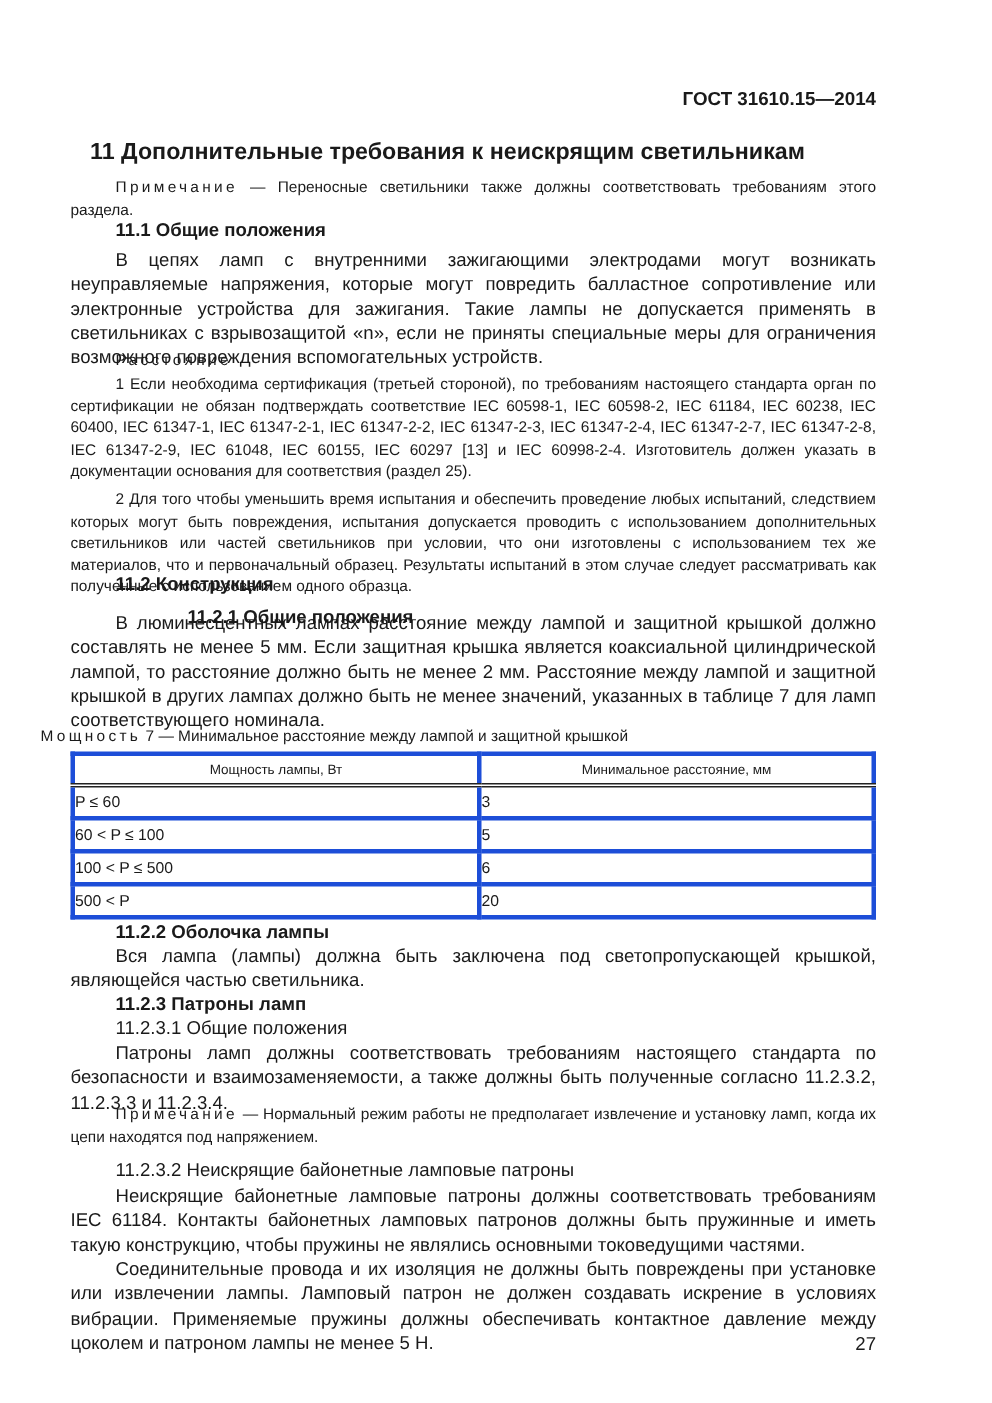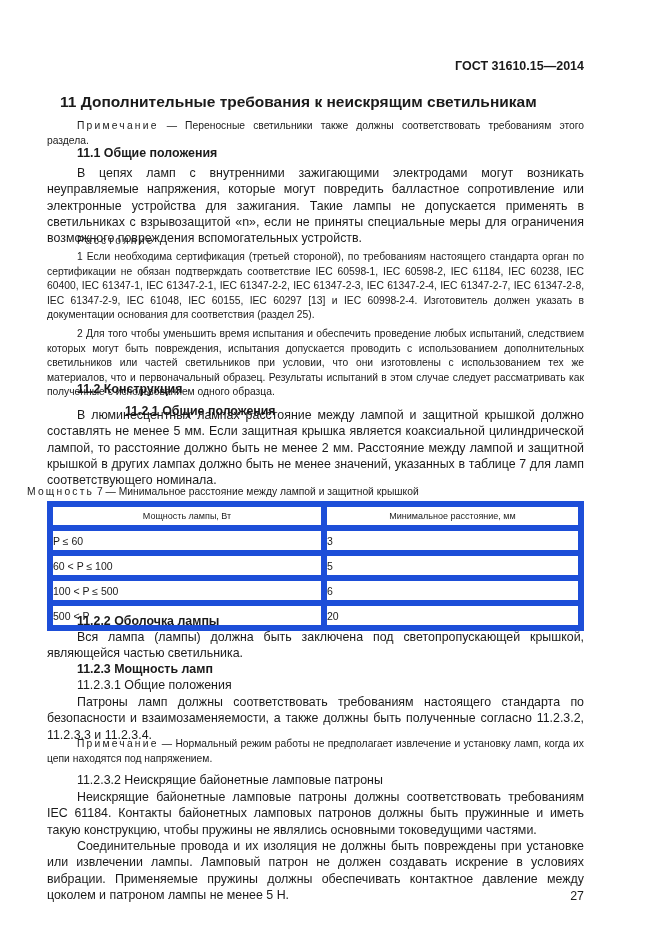--- a/index.html
+++ b/index.html
@@ -37,21 +37,21 @@
   }
   .caption {
     position: absolute; left: -20px; top: 486px;
     font-size: 10.3px; white-space: nowrap;
   }
   table.t7 {
     position: absolute; left: 0; top: 501px; width: 537px;
     border-collapse: collapse; font-size: 10.5px;
   }
   table.t7 th, table.t7 td {
-    border: 6px solid #1d4ed8; padding: 0; height: 19px;
+    border: 3px solid #1d4ed8; padding: 0; height: 19px;
   }
   table.t7 th { font-weight: normal; font-size: 9px; height: 18px; }
   table.t7 thead tr th { border-bottom: 3px double #222; }
   table.t7 td.c1, table.t7 th.c1 { width: 268px; }
   .page-num {
     position: absolute; right: 0; top: 843px; font-size: 12.4px;
   }
 </style>
 </head>
 <body>
@@ -100,21 +100,21 @@
       <tr>
         <td class="c1">500 &lt; P</td>
         <td>20</td>
       </tr>
     </tbody>
   </table>
 
   <div class="h2" style="top:614px;">11.2.2 Оболочка лампы</div>
   <div class="p" style="top:629px;">Вся лампа (лампы) должна быть заключена под светопропускающей крышкой, являющейся частью светильника.</div>
 
-  <div class="h2" style="top:662px;">11.2.3 Мощность ламп</div>
+  <div class="h2" style="top:662px;">11.2.3 Патроны ламп</div>
   <div class="plain-head" style="top:678px;">11.2.3.1 Общие положения</div>
   <div class="p" style="top:694px;">Патроны ламп должны соответствовать требованиям настоящего стандарта по безопасности и взаимозаменяемости, а также должны быть полученные согласно 11.2.3.2, 11.2.3.3 и 11.2.3.4.</div>
 
   <div class="small" style="top:737px;"><span class="spaced">Примечание</span><span> — Нормальный режим работы не предполагает извлечение и установку ламп, когда их цепи находятся под напряжением.</span></div>
 
   <div class="plain-head" style="top:773px;">11.2.3.2 Неискрящие байонетные ламповые патроны</div>
   <div class="p" style="top:789px;">Неискрящие байонетные ламповые патроны должны соответствовать требованиям IEC 61184. Контакты байонетных ламповых патронов должны быть пружинные и иметь такую конструкцию, чтобы пружины не являлись основными токоведущими частями.</div>
   <div class="p" style="top:838px;">Соединительные провода и их изоляция не должны быть повреждены при установке или извлечении лампы. Ламповый патрон не должен создавать искрение в условиях вибрации. Применяемые пружины должны обеспечивать контактное давление между цоколем и патроном лампы не менее 5 Н.</div>
 
   <div class="page-num" style="top:889px;">27</div>

